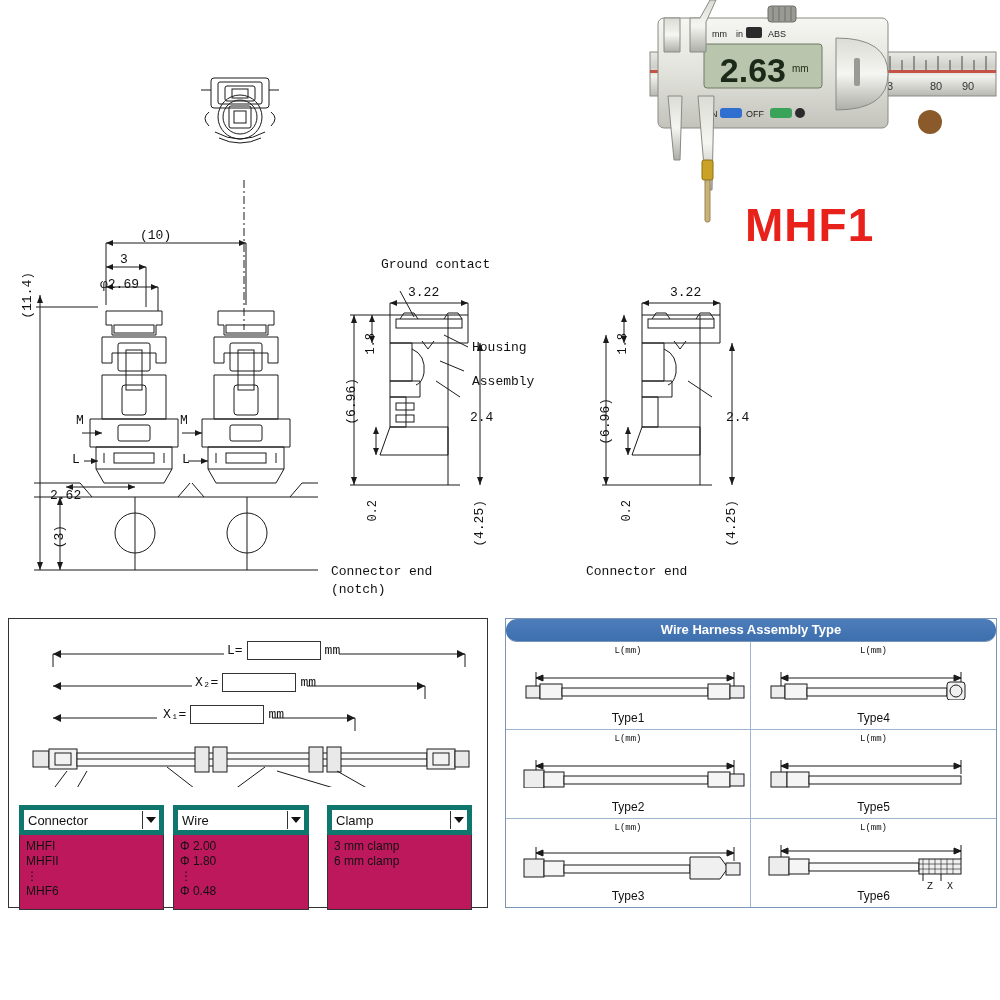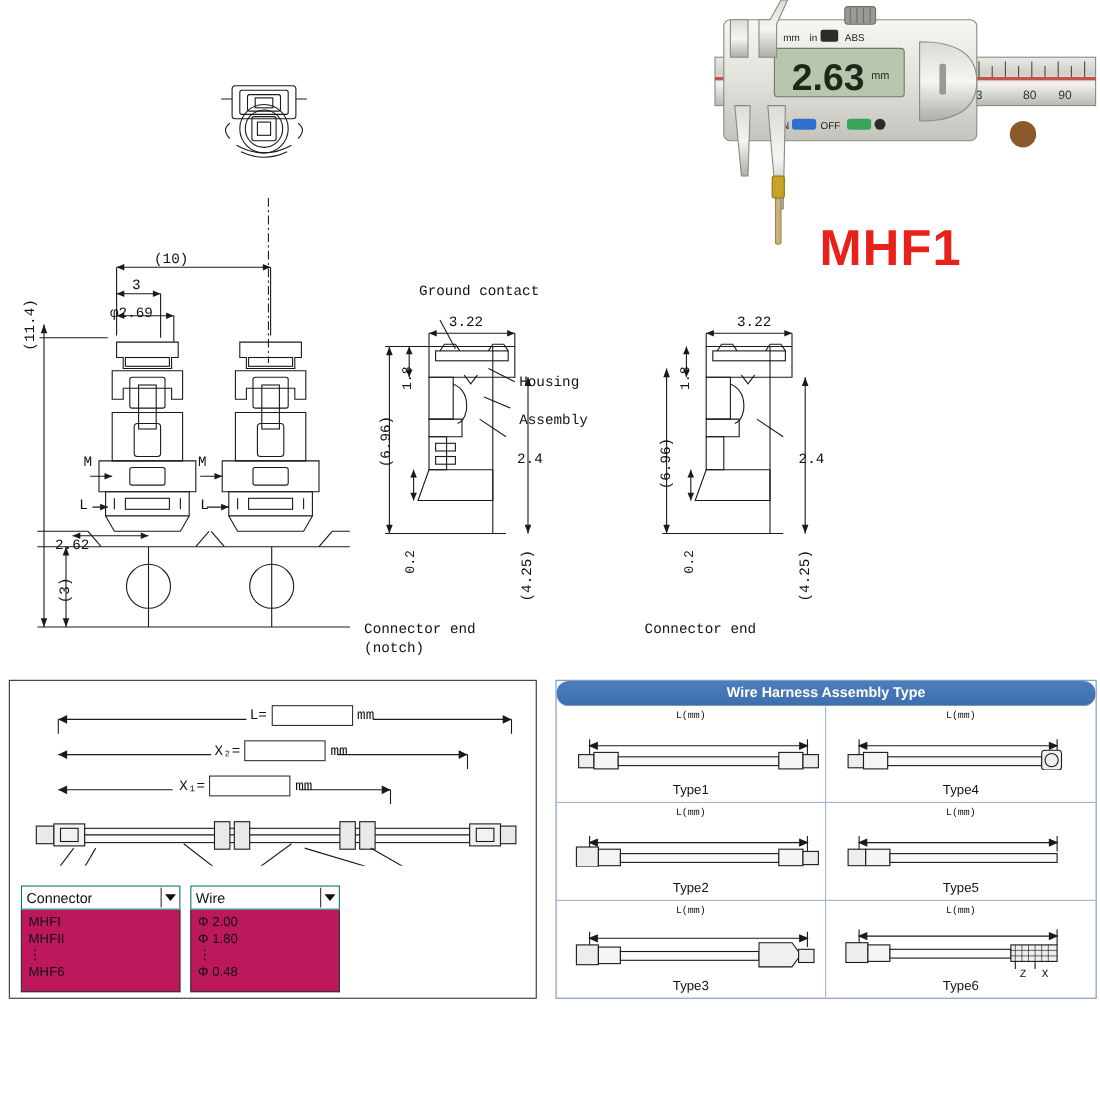--- a/index.html
+++ b/index.html
@@ -29,21 +29,21 @@
 
   
   #assembly-panel{
     left:8px;top:618px;width:478px;height:288px;
     border:1px solid #333;background:#fff;
   }
   .field-box{
     border:1px solid #333;background:#fff;height:17px;width:72px;display:inline-block;vertical-align:middle;
   }
   .dd{
-    border:1px solid #0f766e;background:#fff;height:20px;position:relative;
+    border:5px solid #0f766e;background:#fff;height:20px;position:relative;
     display:flex;align-items:center;padding:0 4px;font-size:13px;
   }
   .dd .arrow{position:absolute;right:3px;top:50%;transform:translateY(-50%);
      width:0;height:0;border-left:5px solid transparent;border-right:5px solid transparent;border-top:6px solid #111;}
   .dd-sep{position:absolute;right:16px;top:1px;bottom:1px;width:1px;background:#333;}
   .optbox{border:1px solid #333;border-top:none;background:#be185d;padding:4px 6px;font-size:12px;line-height:15px;}
 
   
   #harness-table{
     left:505px;top:618px;width:490px;height:288px;
@@ -481,20 +481,31 @@
       <span class="arrow"></span>
     </div>
     <div class="optbox" style="height:66px;">
       <div>Φ 2.00</div>
       <div>Φ 1.80</div>
       <div>⋮</div>
       <div>Φ 0.48</div>
     </div>
   </div>
 
+  <div class="abs" style="left:318px;top:186px;width:145px;">
+    <div class="dd">
+      <span>Clamp</span>
+      <span class="dd-sep"></span>
+      <span class="arrow"></span>
+    </div>
+    <div class="optbox" style="height:66px;">
+      <div>3 mm clamp</div>
+      <div>6 mm clamp</div>
+    </div>
+  </div>
 </div>
 
 <div class="abs" id="harness-table">
   <div id="harness-header">Wire Harness Assembly Type</div>
   <div class="hgrid">
 
     <div class="hcell">
       <div class="hlen">L(mm)</div>
       <svg class="abs" style="left:14px;top:24px;" width="230" height="34" viewBox="0 0 230 34">
         <g fill="none" stroke="#1a1a1a" stroke-width="1">

